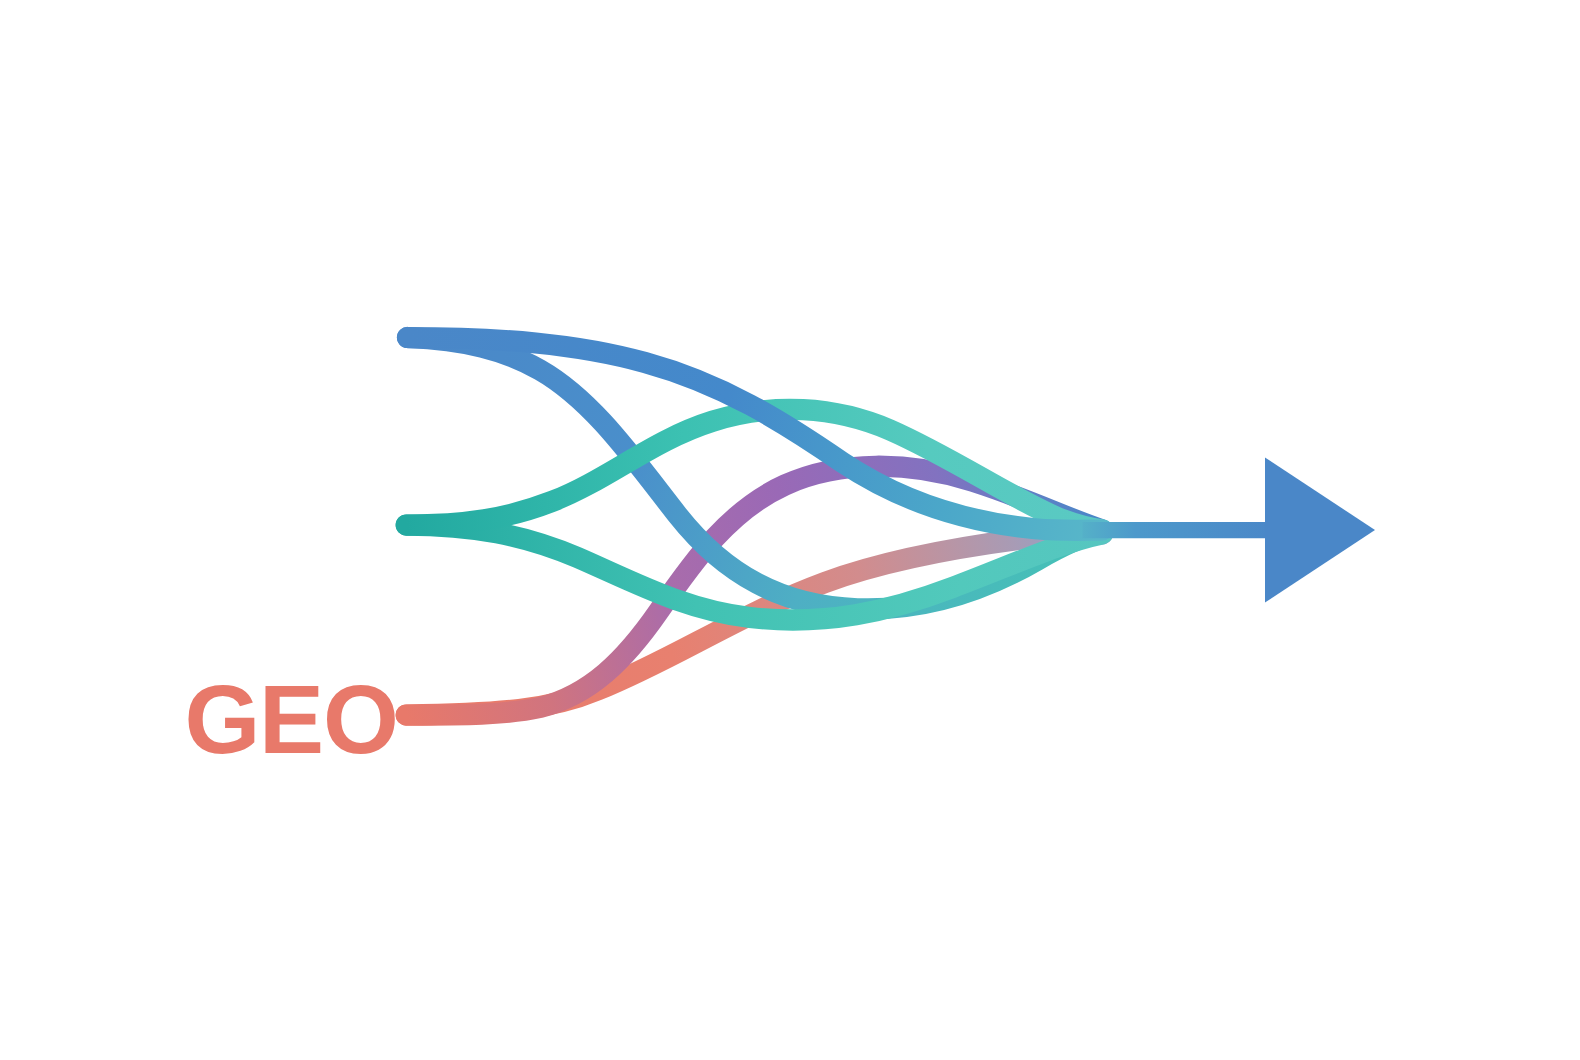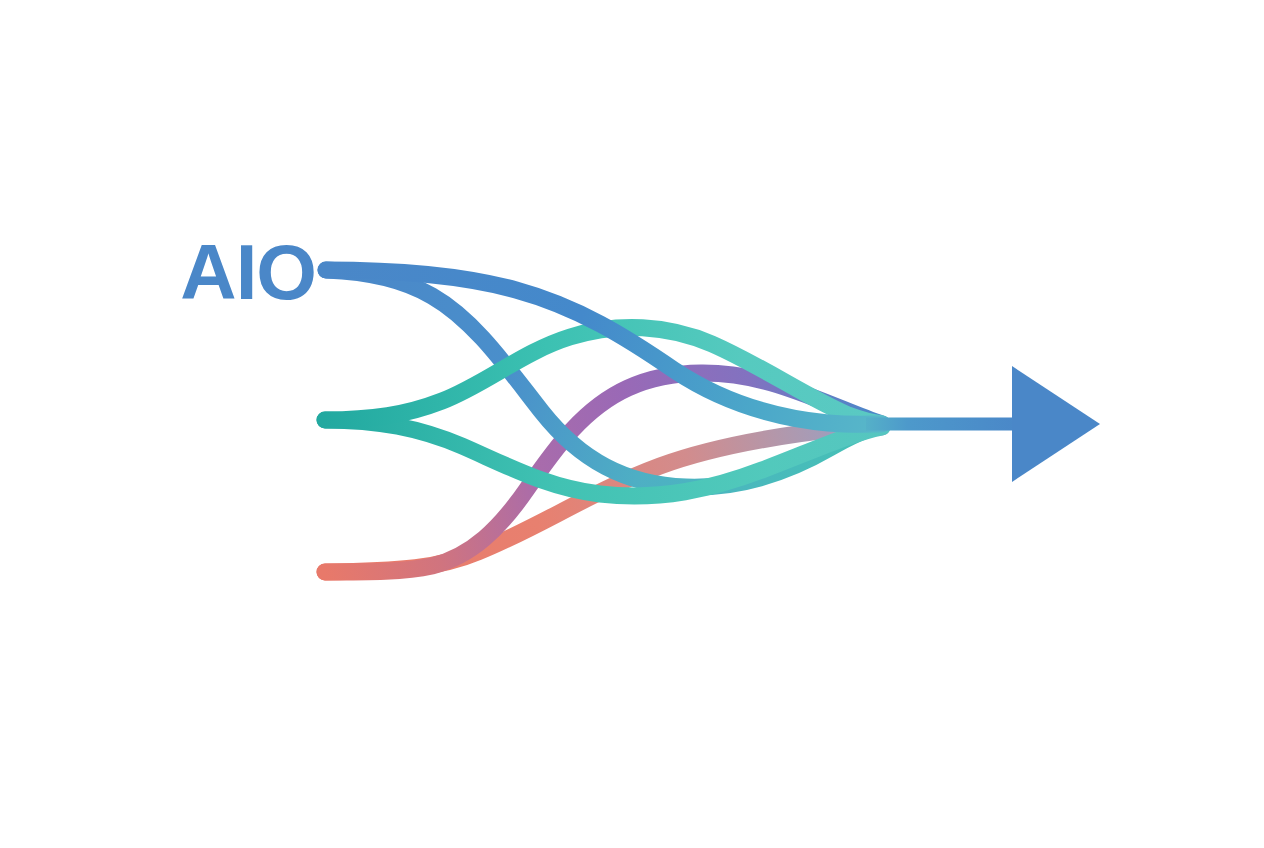--- a/index.html
+++ b/index.html
@@ -152,17 +152,17 @@
                C 578 307, 626 337, 674 370
                C 722 402, 776 418, 828 423
                C 852 425, 870 424, 882 424" fill="none" stroke="url(#g-aio-upper)" stroke-width="17" stroke-linecap="round"></path>
 
       <path d="M 866 424 L 1016 424" fill="none" stroke="url(#g-shaft)" stroke-width="13" stroke-linecap="butt"></path>
 
       <polygon points="1012,366 1100,424 1012,482 1012,366" fill="#4a87c8"></polygon>
     </g>
   </svg>
 
-  <div class="flow-label" id="label-aio" style="color:#4a87c8;">AIO</div>
 
 
+  <div class="flow-label" id="label-geo" style="color:#e8796a;">GEO</div>
 
 </div>
 
 </body></html>

